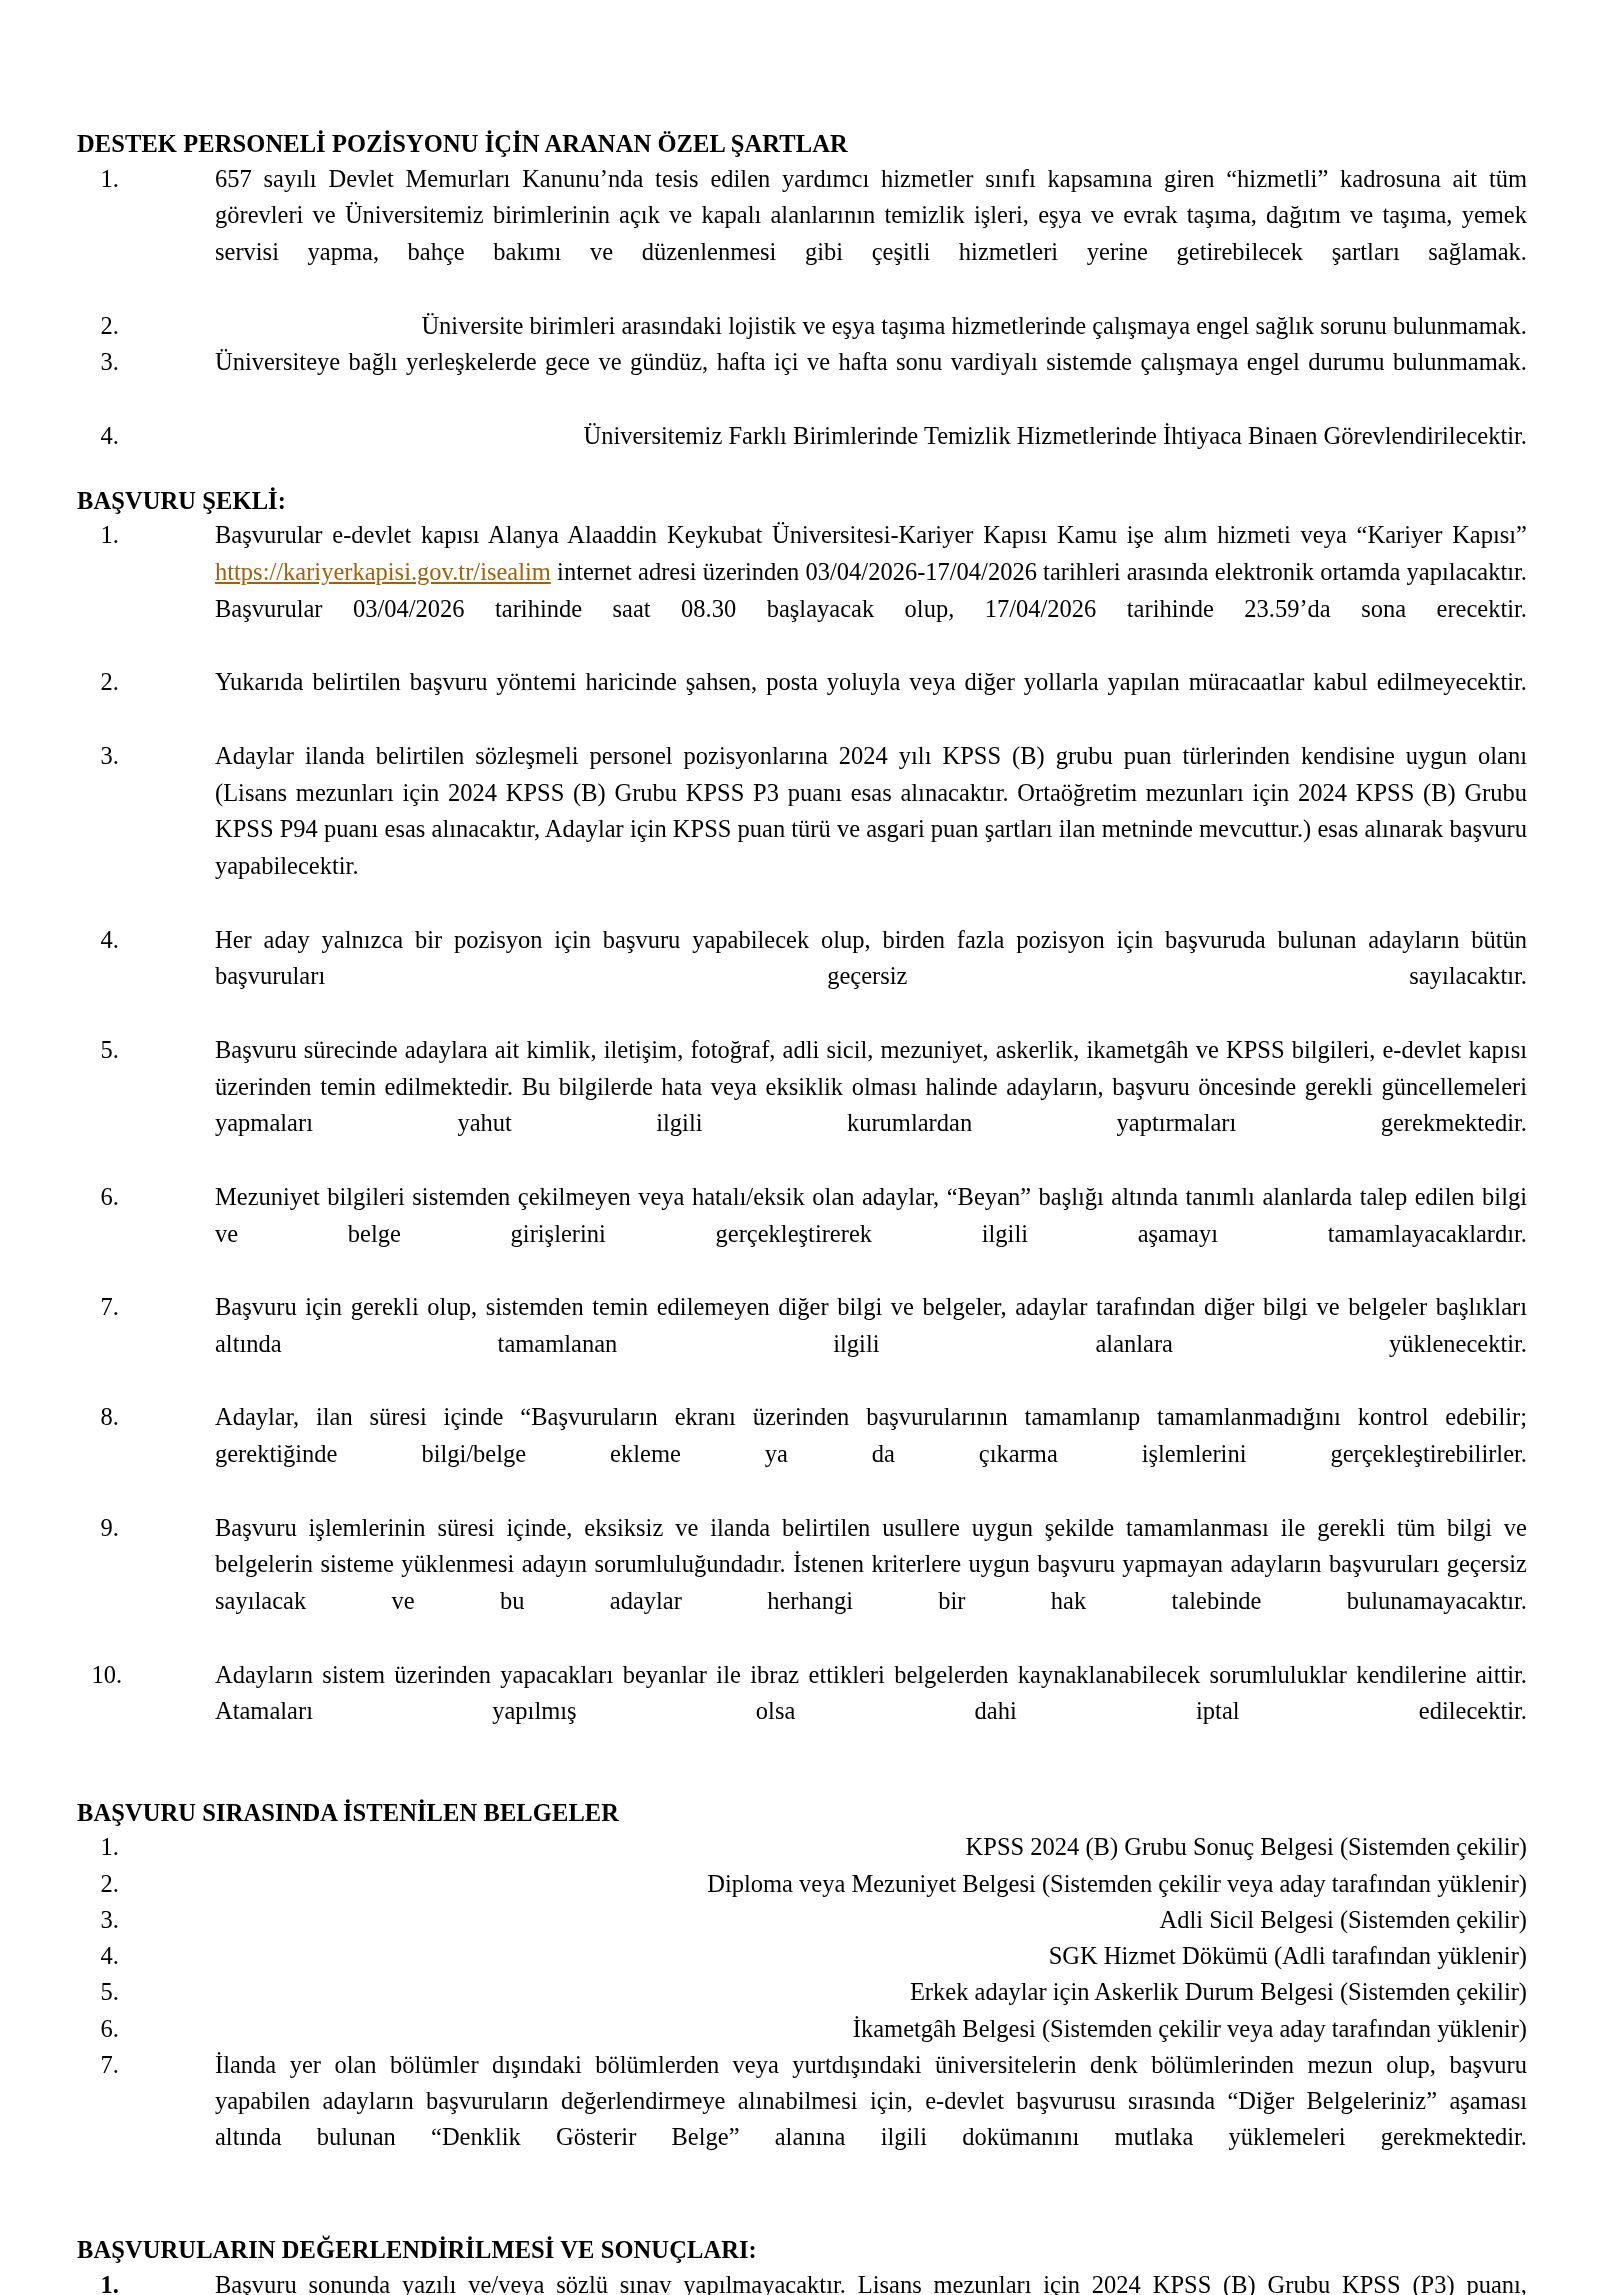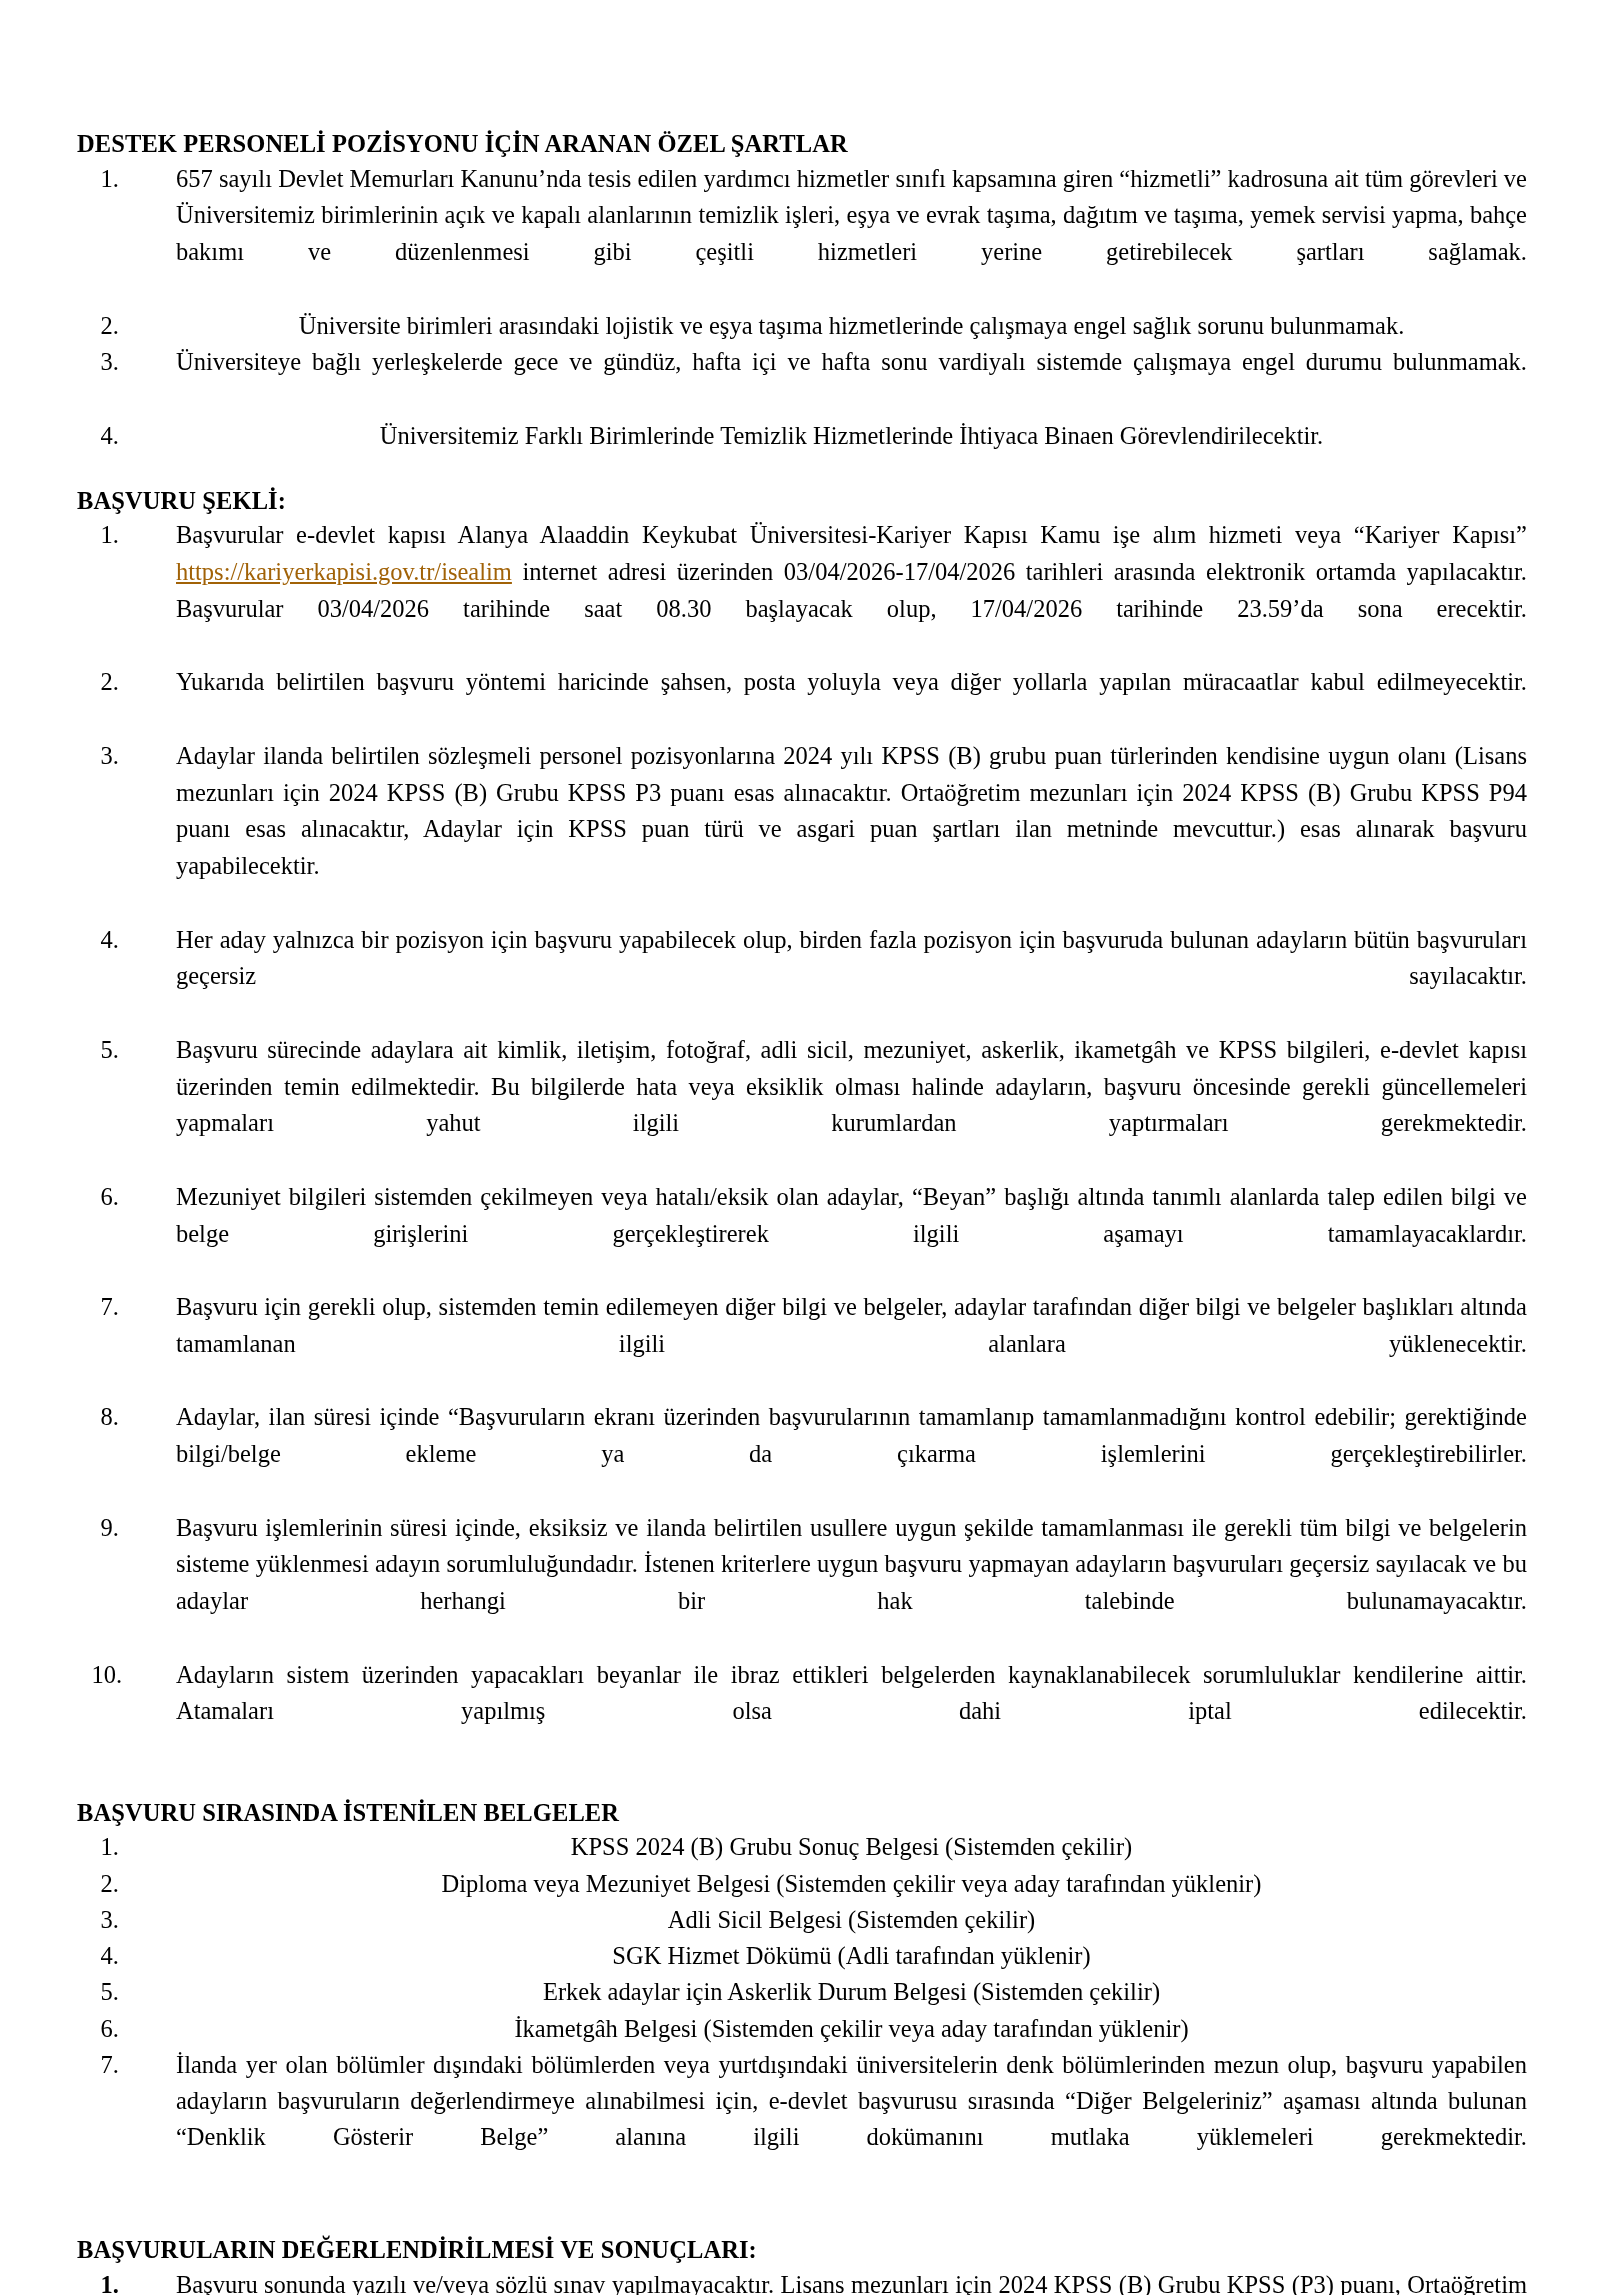--- a/index.html
+++ b/index.html
@@ -64,28 +64,29 @@
   }
 
   
   ol.doclist.tight > li {
     line-height: 1.48;
   }
 
   
   .body {
     text-align: justify;
+    margin-left: 39px;
   }
   .body::after {
     content: "";
     display: inline-block;
     width: 100%;
   }
   .body.nojust {
-    text-align: center;
+    text-align: right;
   }
   .body.nojust::after { display: none; }
 
   a.doclink {
     color: #a16207;
     text-decoration: underline;
   }
   .spacer-md { height: 30px; }
   .spacer-lg { height: 42px; }
 </style>

